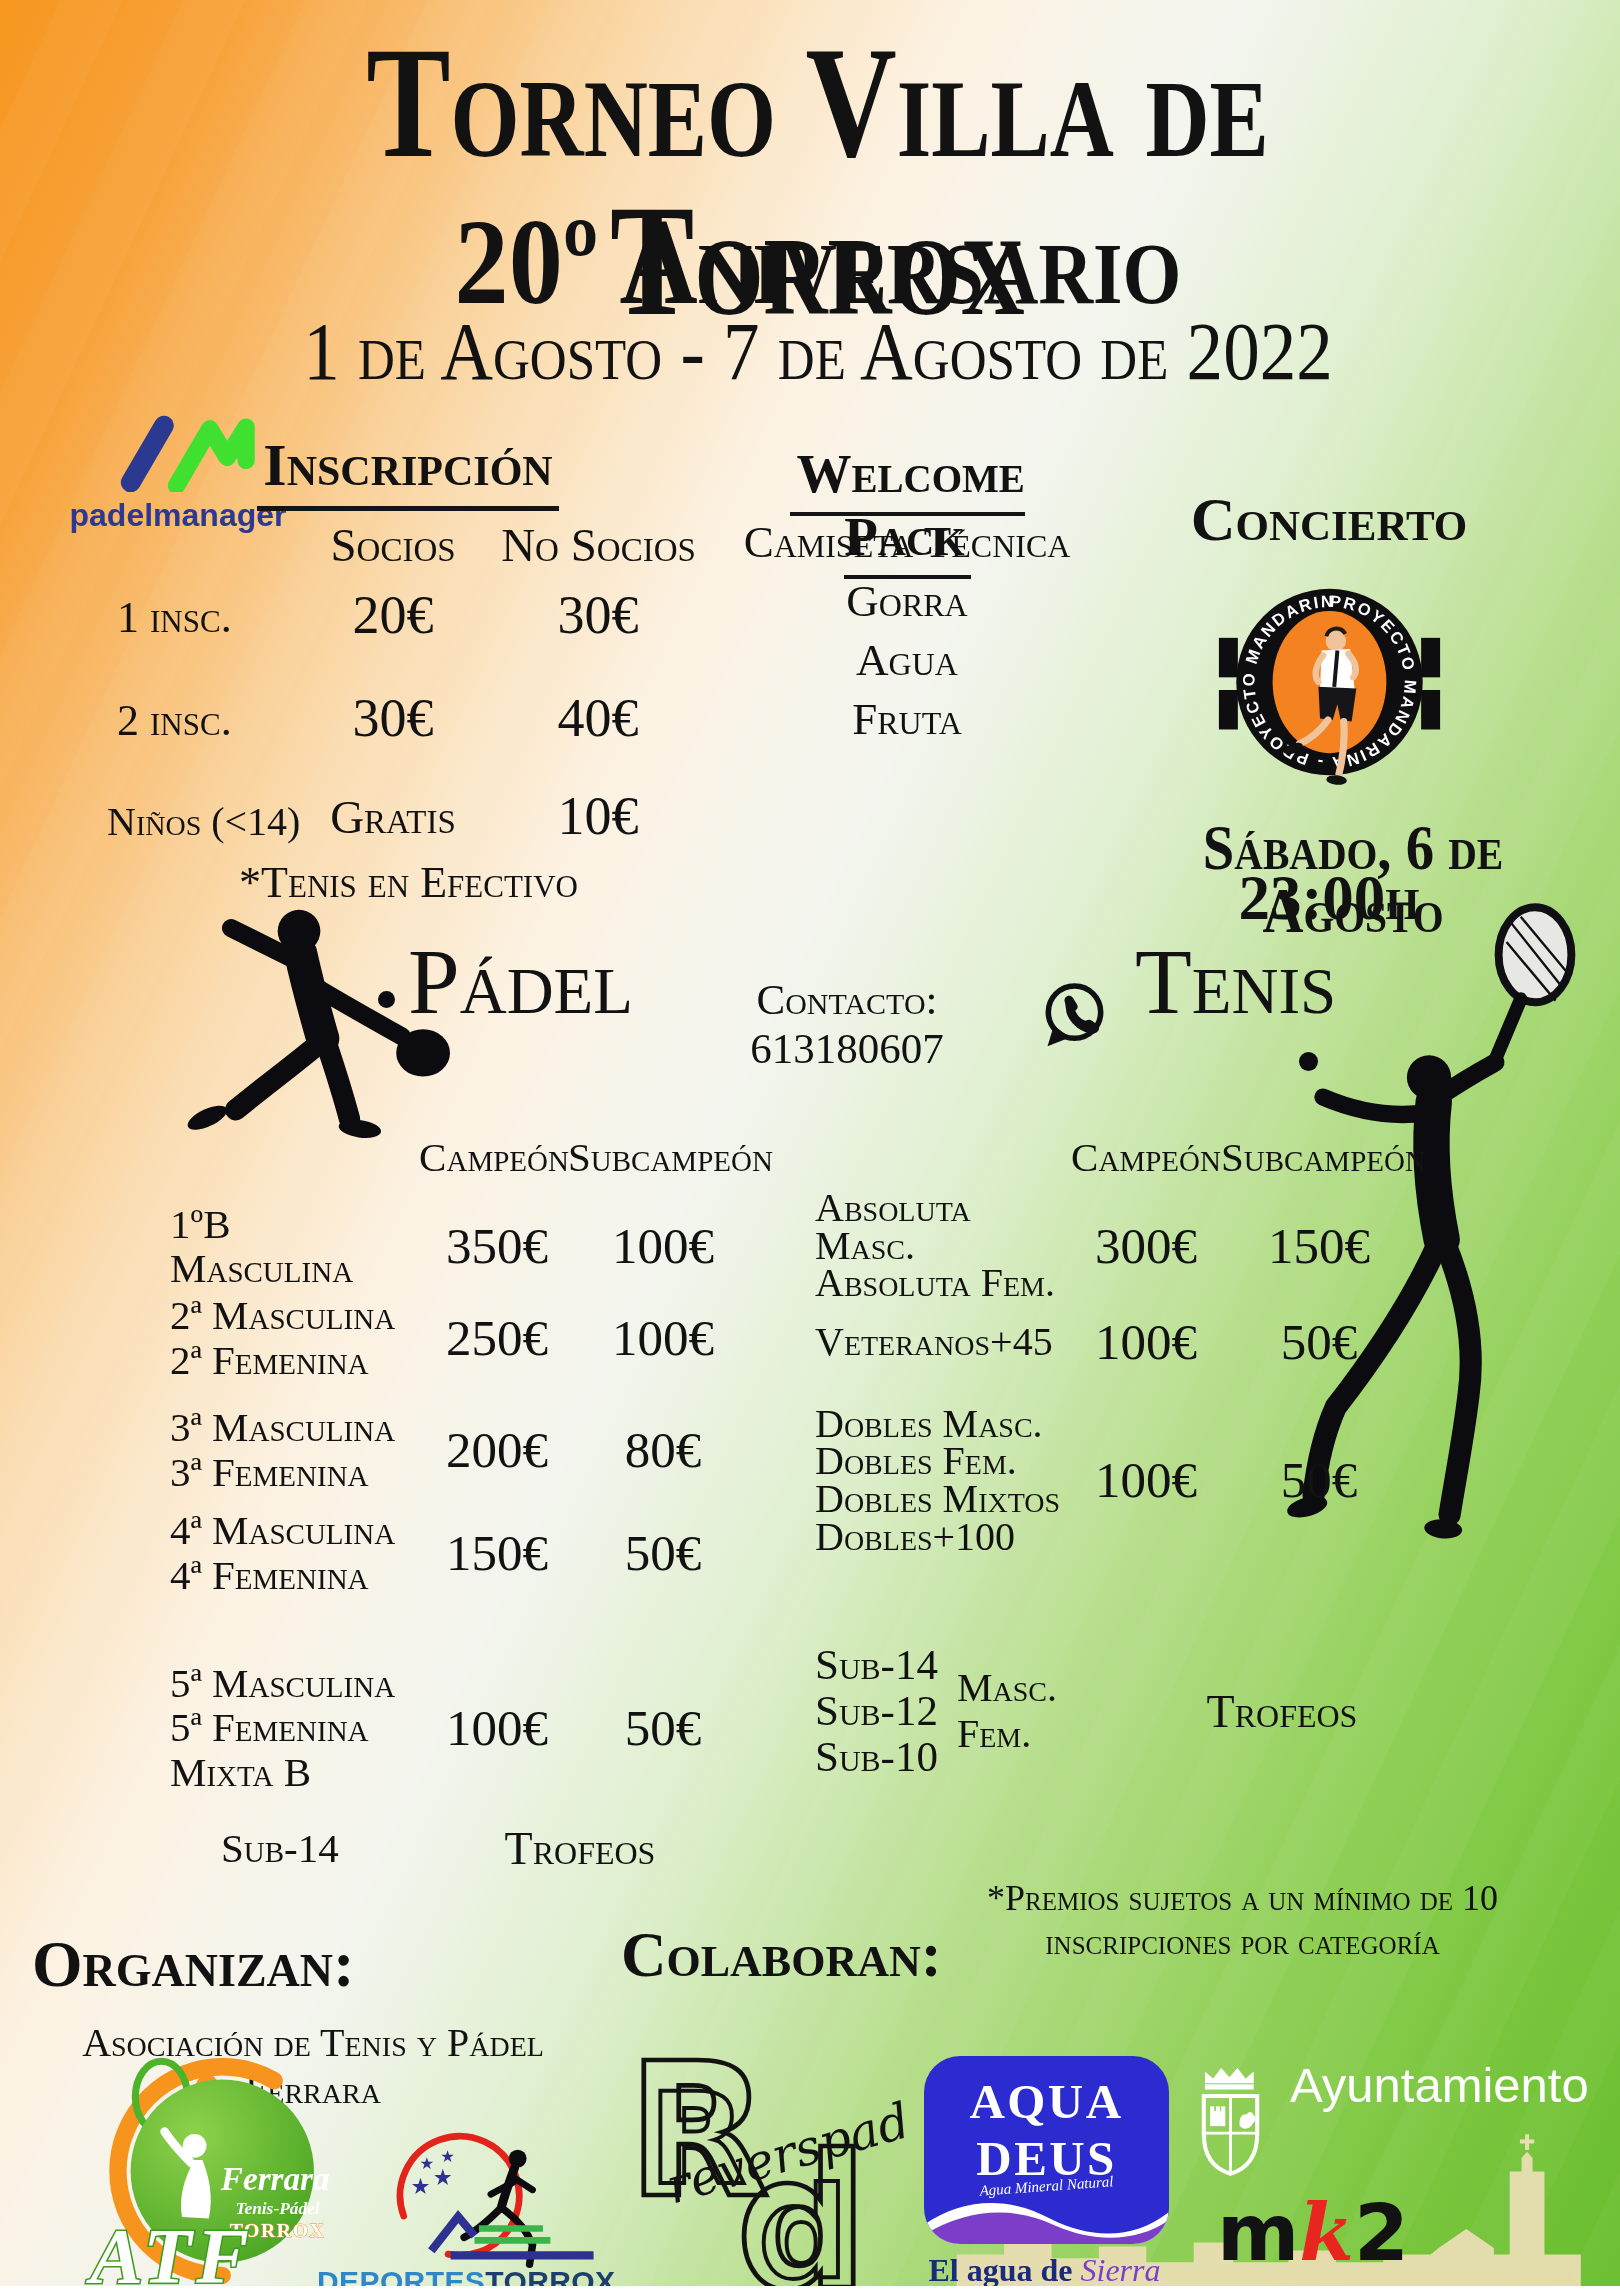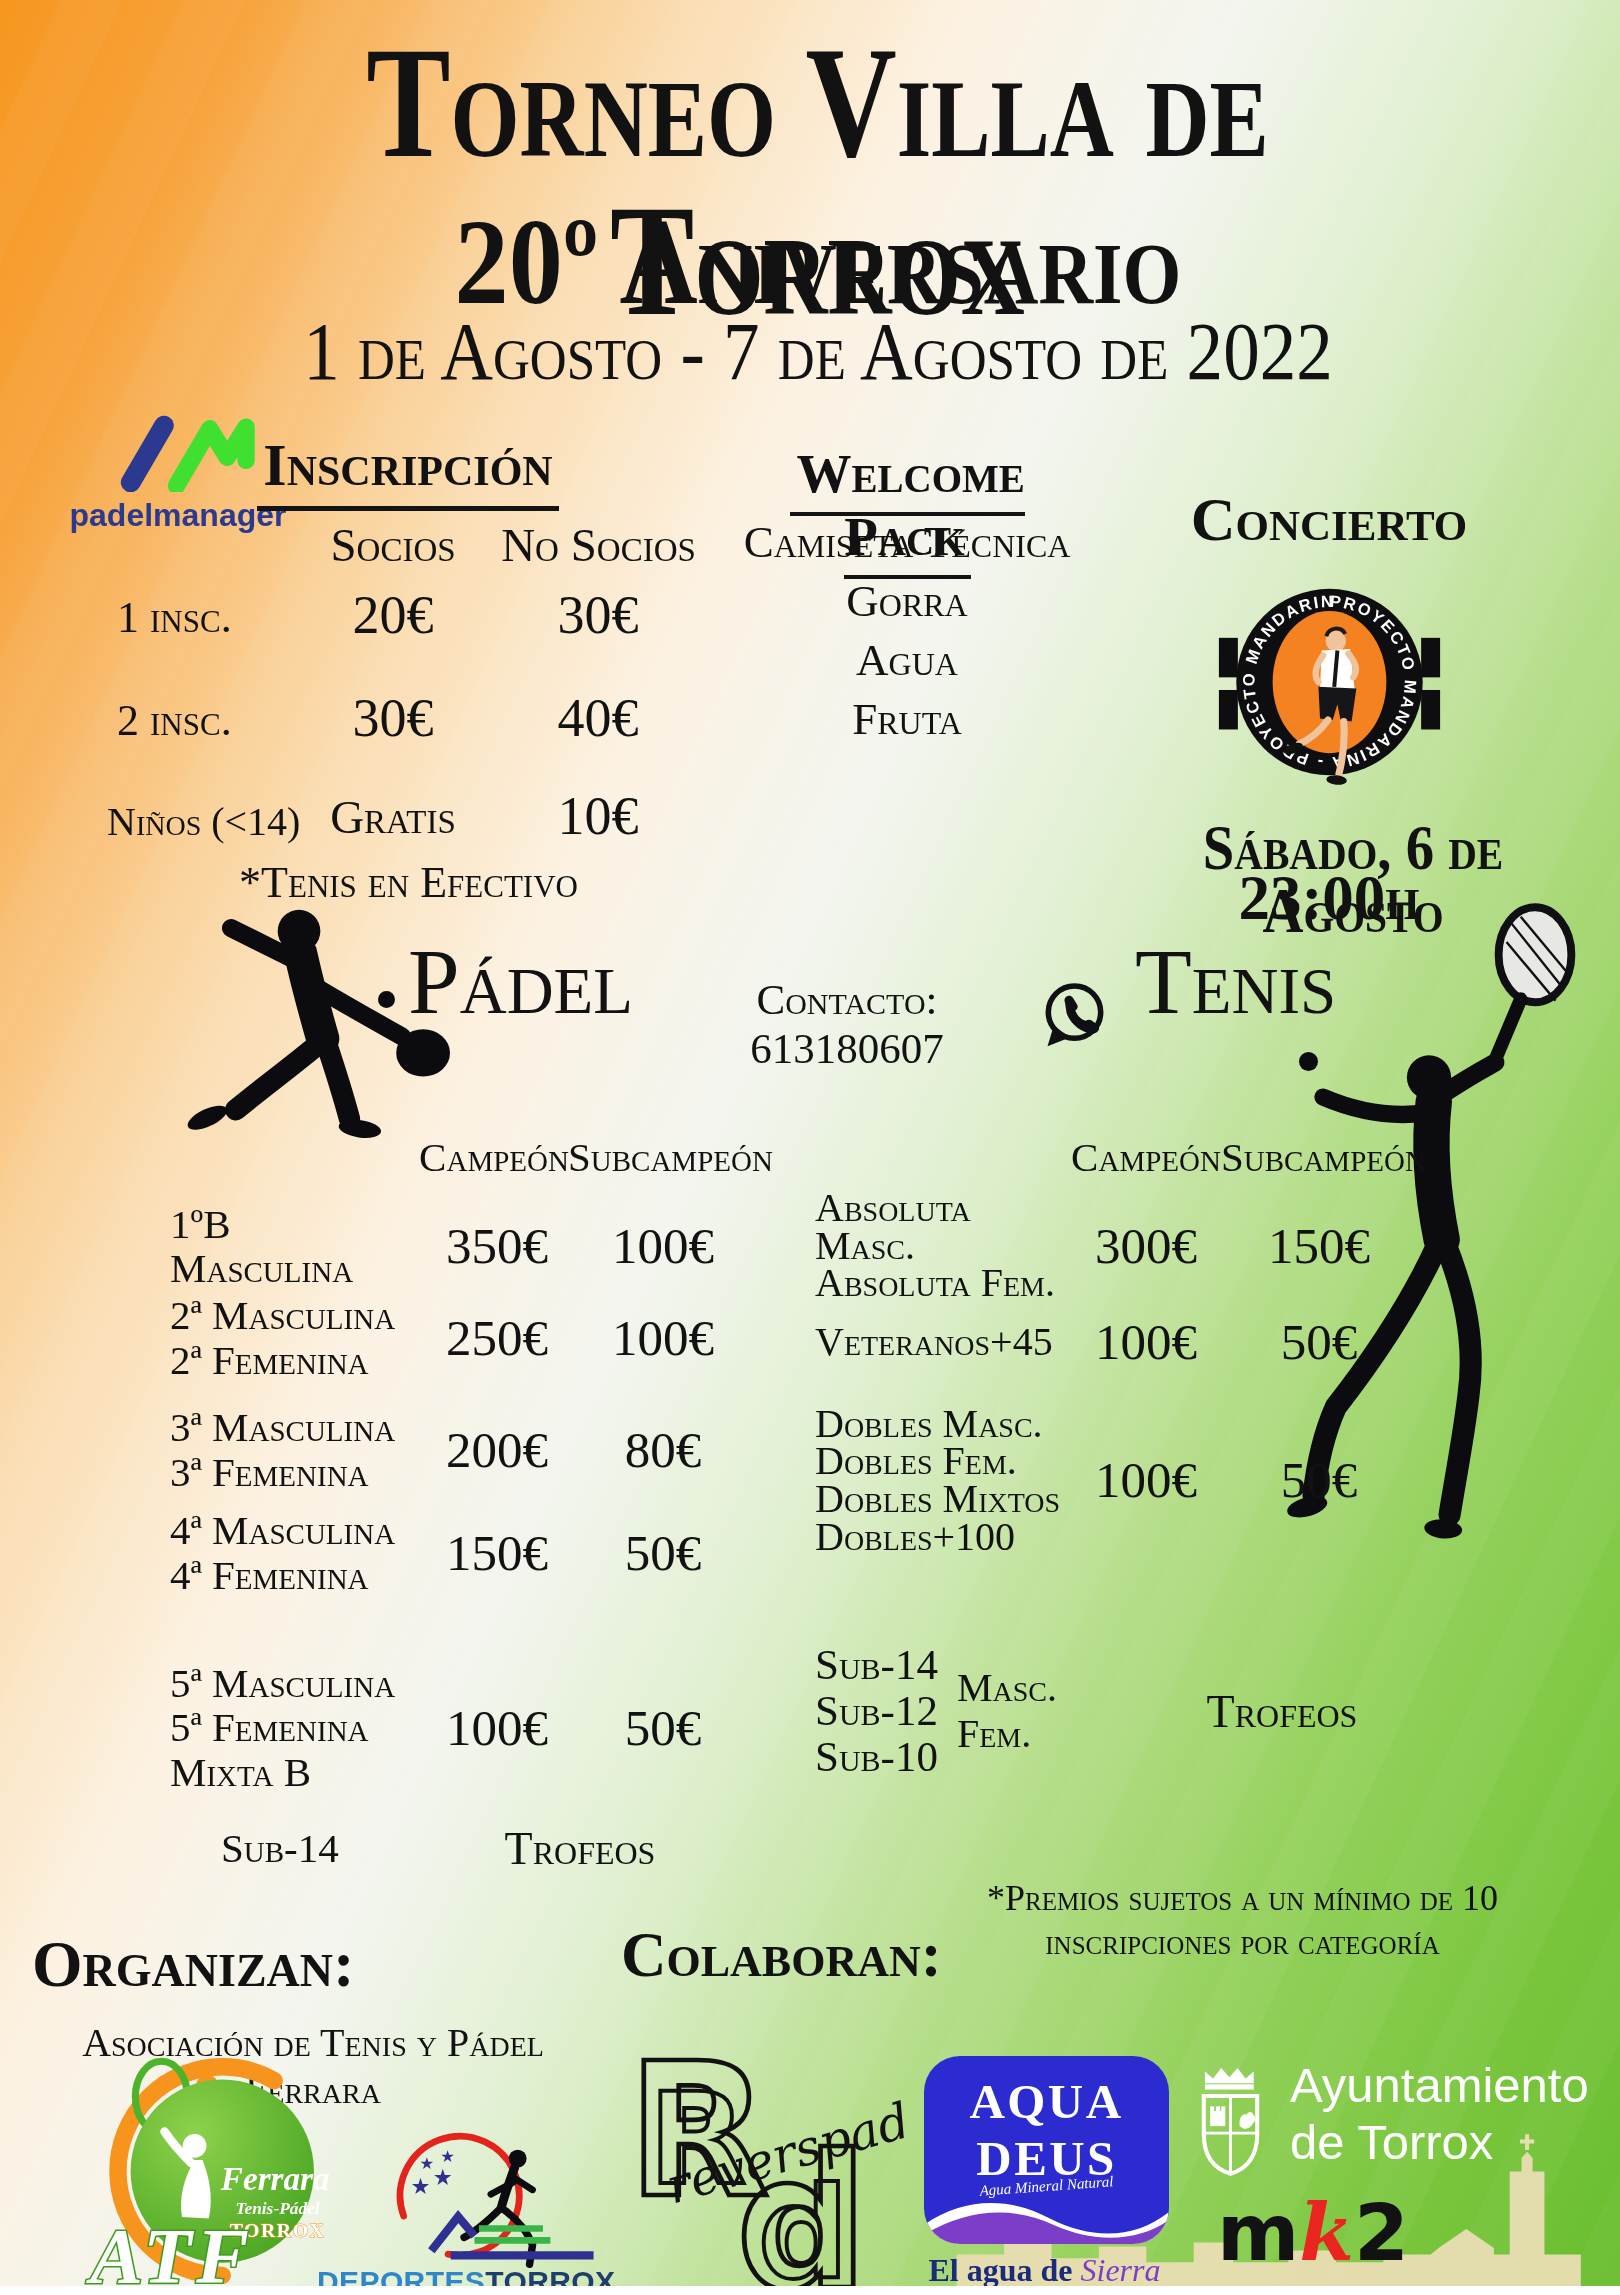--- a/index.html
+++ b/index.html
@@ -353,21 +353,20 @@
     <g fill="#fff">
       <rect x="33" y="88" width="26" height="26"></rect>
       <rect x="33" y="80" width="7" height="8"></rect>
         <rect x="43" y="80" width="7" height="8"></rect>
         <rect x="52" y="80" width="7" height="8"></rect>
     </g>
     <path d="M84,114 C82,100 88,92 96,94 C98,88 106,88 107,94 C112,98 112,106 106,110 C104,116 96,120 90,118 Z" fill="#fff"></path>
   </svg>
   <div class="abs z logo-label" style="left:1290px;top:2057px;font-size:49px;line-height:57px;color:#ffffff;">
     <div>Ayuntamiento</div>
-    <div>de Torrox</div>
   </div>
 
   <div class="abs z" style="left:1217px;top:2193px;font-size:79px;line-height:1;">
     <span style="font-family:'DejaVu Sans',sans-serif;font-weight:bold;">m</span><span style="font-family:'DejaVu Serif',serif;font-weight:bold;font-style:italic;color:#E8251F;">k</span><span style="font-family:'DejaVu Sans',sans-serif;font-weight:bold;">2</span>
     <span style="font-family:'DejaVu Serif',serif;font-weight:bold;font-style:italic;font-size:70px;">Cinesur</span>
   </div>
 
   <div class="edge-r"></div>
   <div class="edge-b"></div>
 </div>

